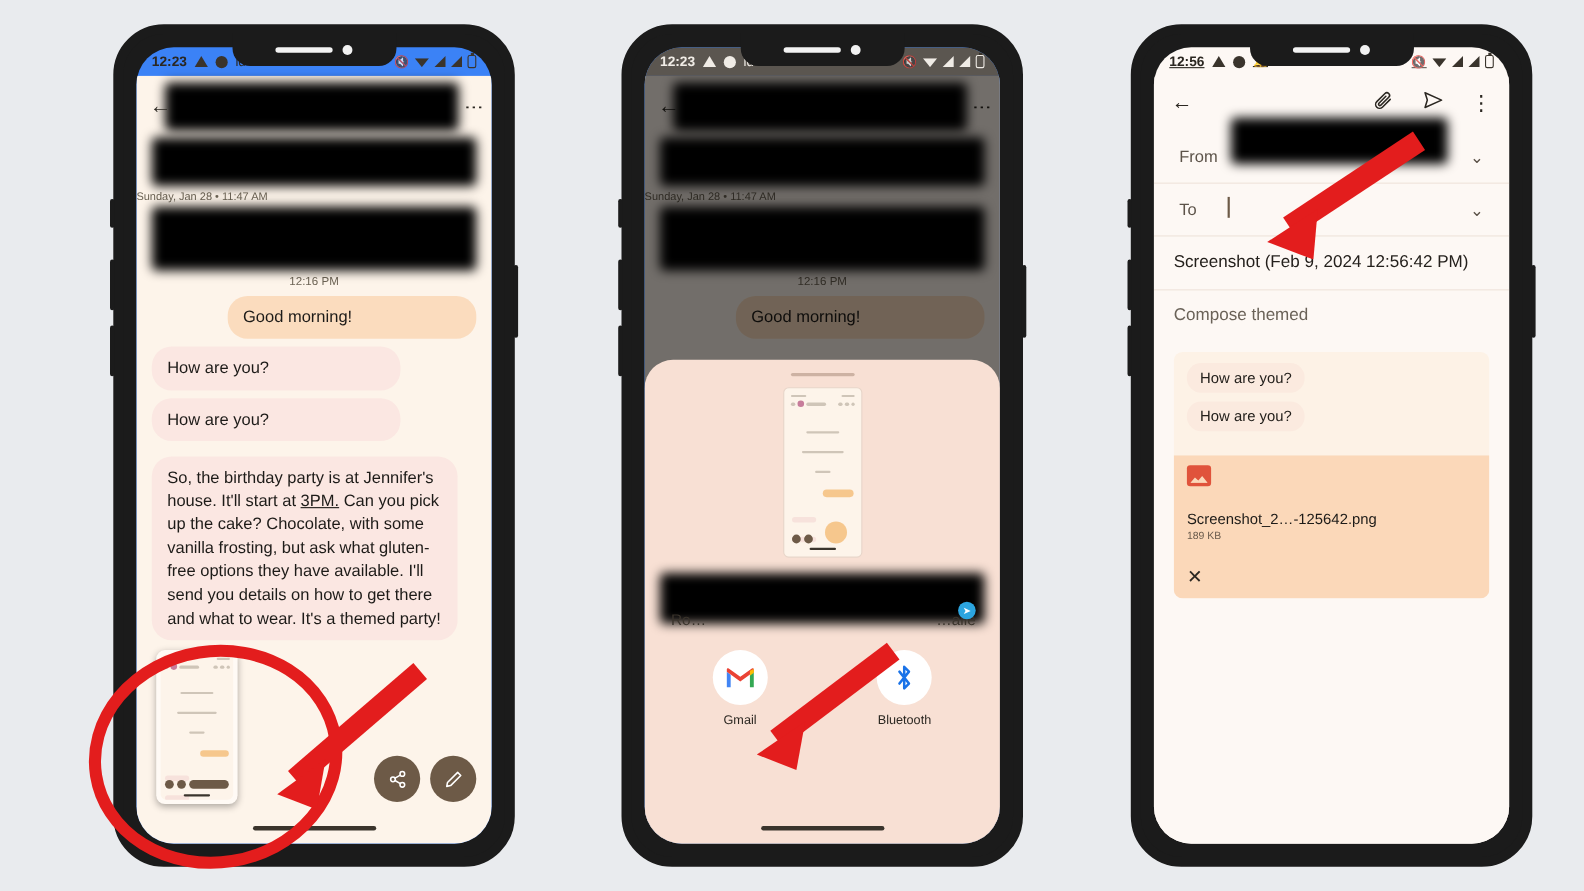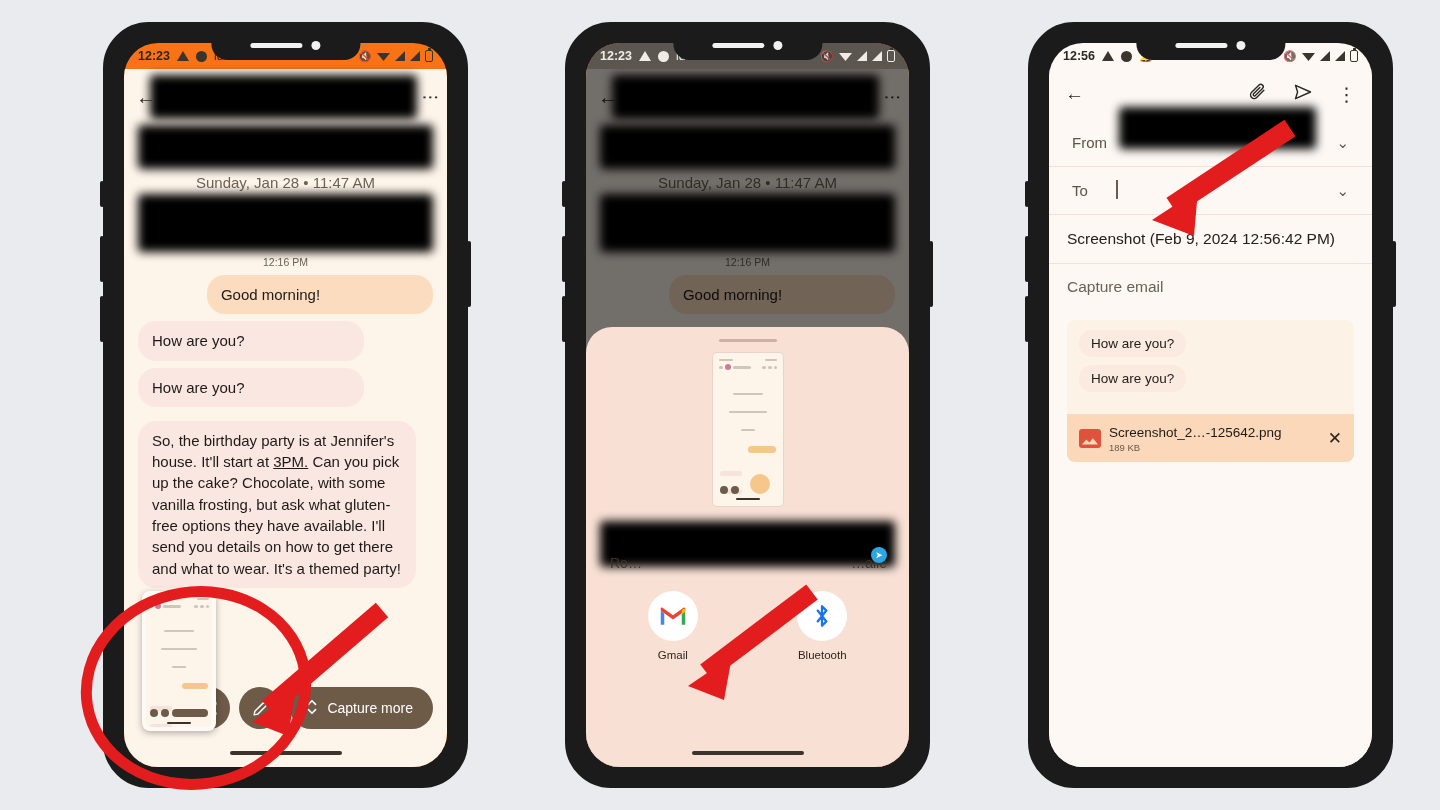--- a/index.html
+++ b/index.html
@@ -18,21 +18,21 @@
     border: 9px solid #1b1b1b;
     border-radius: 46px;
     background: #1b1b1b;
     overflow: visible;
   }
   .phone .screen {
     position: absolute;
     inset: 12px;
     border-radius: 34px;
     overflow: hidden;
-    background: #f97316;
+    background: #3b82f6;
   }
   .notch {
     position: absolute;
     top: -1px; left: 50%; transform: translateX(-50%);
     width: 43%; height: 30px;
     background: #1b1b1b;
     border-bottom-left-radius: 16px;
     border-bottom-right-radius: 16px;
     z-index: 40;
     display: flex; align-items: center; justify-content: center;
@@ -76,21 +76,21 @@
     border-radius: 4px;
   }
 
   
   .chat-body { position: relative; background: #fdf4ea; height: calc(100% - 26px); }
   .chat-header { height: 56px; position: relative; display:flex; align-items:center; padding: 0 12px; }
   .hdr-back { font-size: 20px; color:#2b2721; z-index: 3; }
   .hdr-dots { margin-left:auto; font-size: 17px; color:#2b2721; letter-spacing: 0; line-height: .6; z-index: 3; writing-mode: vertical-rl; }
   .hdr-redact { position: absolute; left: 26px; right: 30px; top: 6px; height: 44px; }
 
-  .datesep { text-align:center; font-size: 15px; color:#6d6455; margin: 5px 0 3px; }
+  .datesep { text-align:left; font-size: 10px; color:#6d6455; margin: 5px 0 3px; }
   .timestamp { text-align:center; font-size: 10.5px; color:#6d6455; margin: 4px 0 6px; }
   .msg-redact { margin: 0 14px; height: 50px; }
 
   .bubble {
     max-width: 70%;
     padding: 9px 14px;
     border-radius: 18px;
     font-size: 15px;
     line-height: 1.42;
     color: #1d1b18;
@@ -170,21 +170,21 @@
   .gm-label { width: 44px; color:#5c5349; }
   .gm-val { flex:1; color:#3a342c; }
   .gm-caret { color:#5c5349; font-size:15px; }
   .gm-cursor { display:inline-block; width:1.5px; height:19px; background:#6d5a47; }
   .gm-subject { padding: 15px 18px; font-size: 15.5px; color:#24201c; border-bottom: 1px solid #eee3da; }
   .gm-compose { padding: 14px 18px; font-size: 15.5px; color:#6a6258; }
   .gm-attach-block { margin: 10px 18px 0; border-radius: 8px; overflow:hidden; }
   .gm-quote { background:#fdf2e6; padding: 10px 12px 14px; }
   .gm-q-bub { background:#fbeadf; border-radius: 13px; display:inline-block; padding:6px 12px; font-size:13.5px; color:#24201c; margin-bottom:8px; }
   .gm-file {
-    background:#fbd8b9; display:flex; align-items:center; gap: 8px; padding: 9px 12px;
+    background:#fbd8b9; display:flex; gap: 21px; padding: 9px 12px; flex-direction: column;
   }
   .gm-file-ico { width: 22px; height: 19px; border-radius:3px; background:#e0533b; position:relative; flex: none; }
   .gm-file-ico:after { content:""; position:absolute; left:3px; bottom:3px; width:16px; height:7px; background:#fbd8b9; clip-path: polygon(0 100%, 27% 30%, 46% 70%, 68% 12%, 100% 100%); }
   .gm-file-txt { flex:1; }
   .gm-file-name { font-size: 13.5px; color:#1d1b18; }
   .gm-file-size { font-size: 9.5px; color:#6a5b4c; margin-top:1px; }
   .gm-file-x { font-size: 17px; color:#2b2721; }
   .gm-redact { position:absolute; left:70px; right: 56px; top: 38px; height: 42px; z-index: 6; }
 
   
@@ -283,29 +283,20 @@
                 <circle cx="6" cy="12" r="3"></circle>
                 <circle cx="18" cy="19" r="3"></circle>
               <line x1="8.6" y1="10.5" x2="15.4" y2="6.5"></line>
                 <line x1="8.6" y1="13.5" x2="15.4" y2="17.5"></line>
             </svg>
           </div>
           <div class="cap-btn">
             <svg width="17" height="17" viewBox="0 0 24 24" fill="none" stroke="#fff" stroke-width="2" stroke-linecap="round" stroke-linejoin="round">
               <path d="M17 3l4 4L8 20l-5 1 1-5z"></path>
             </svg>
-          </div>
-          <div class="cap-more">
-            <span>
-              <svg width="12" height="16" viewBox="0 0 12 18" fill="none" stroke="#fff" stroke-width="1.8" stroke-linecap="round" stroke-linejoin="round">
-                <polyline points="2,6 6,2 10,6"></polyline>
-                  <polyline points="2,12 6,16 10,12"></polyline>
-              </svg>
-            </span>
-            <span>Capture more</span>
           </div>
         </div>
 
         <div class="home-ind"></div>
       </div>
     </div>
   </div>
 
   <div class="phone" style="left:565px; top:22px; width:365px; height:766px;">
     <div class="side-btn sb-left-1"></div>
@@ -437,21 +428,21 @@
     <div class="side-btn sb-left-1"></div>
     <div class="side-btn sb-left-2"></div>
     <div class="side-btn sb-left-3"></div>
     <div class="side-btn sb-right-1"></div>
     <div class="notch">
       <div class="speaker"></div>
       <div class="cam"></div>
     </div>
     <div class="screen" style="background:#fdf8f4;">
 
-      <div class="statusbar" style="color:#2b2721;">
+      <div class="statusbar" style="color:#2b2721;text-decoration:underline;">
         <div class="sb-left">
           <span>12:56</span>
           <span class="ic-tri"></span>
           <span class="ic-circ"></span>
           <span class="ic-bell">🔔</span>
           <span class="ic-dot"></span>
         </div>
         <div class="sb-right">
           <span class="ic-mute">🔇</span>
           <span class="ic-wifi"></span>
@@ -488,21 +479,21 @@
           <span class="gm-caret">⌄</span>
         </div>
 
         <div class="gm-row">
           <span class="gm-label">To</span>
           <span class="gm-val"><span class="gm-cursor"></span></span>
           <span class="gm-caret">⌄</span>
         </div>
 
         <div class="gm-subject">Screenshot (Feb 9, 2024 12:56:42 PM)</div>
-        <div class="gm-compose">Capture email</div>
+        <div class="gm-compose">Compose themed</div>
 
         <div class="gm-attach-block">
           <div class="gm-quote">
             <div class="gm-q-bub">How are you?</div><br>
             <div class="gm-q-bub">How are you?</div>
           </div>
           <div class="gm-file">
             <span class="gm-file-ico"></span>
             <span class="gm-file-txt">
               <span class="gm-file-name">Screenshot_2…-125642.png</span>

